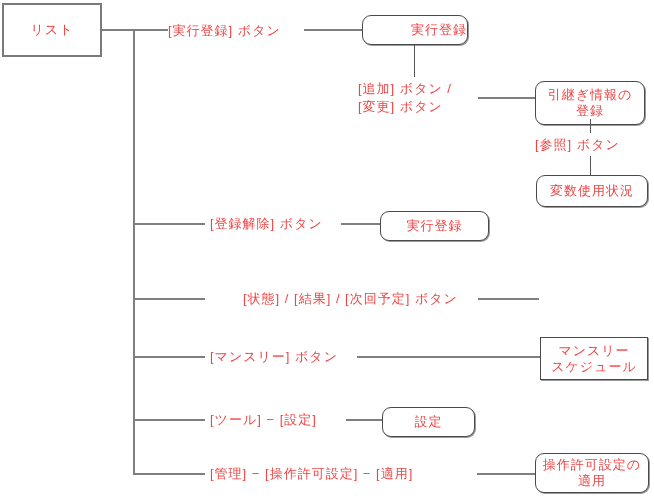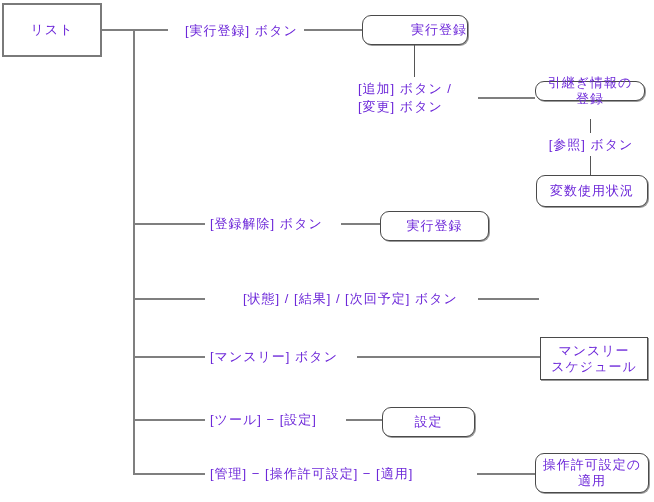--- a/index.html
+++ b/index.html
@@ -1,60 +1,60 @@
 <!DOCTYPE html>
 <html><head>
 <meta charset="utf-8">
 <style>
   html,body{margin:0;padding:0;background:#ffffff;}
   .canvas{
     position:relative;width:654px;height:502px;background:#ffffff;overflow:hidden;
     font-family:"Liberation Sans","DejaVu Sans",sans-serif;
-    font-size:13px;color:#6d28d9;
+    font-size:13px;color:#ef4444;
   }
   
   .hline{position:absolute;height:2px;background:#7f7f7f;}
   .vline{position:absolute;width:2px;background:#7f7f7f;}
   .thinv{position:absolute;width:1px;background:#555555;}
   
   .box{
     position:absolute;background:#ffffff;border:2px solid #4a4a4a;
     display:flex;align-items:center;justify-content:center;text-align:center;
     box-sizing:border-box;white-space:pre-line;line-height:16px;letter-spacing:1px;
   }
   .rounded{border-radius:9px;border-width:1.5px;box-shadow:1px 1px 0 #9a9a9a;}
   .square-root{border:2px solid #7a7a7a;border-radius:0;}
   .square{border:1.5px solid #4a4a4a;border-radius:0;box-shadow:1px 1px 0 #9a9a9a;}
   
   .lbl{position:absolute;white-space:pre-line;line-height:18px;letter-spacing:1px;}
-  .center{text-align:center;}
+  .center{text-align:left;}
 </style>
 </head>
 <body>
 
 <div class="canvas">
 
   <div class="box square-root" style="left:2px;top:3px;width:100px;height:54px;">
     <span>リスト</span>
   </div>
 
   <div class="hline" style="left:102px;top:29px;width:66px;"></div>
   <div class="vline" style="left:133px;top:29px;height:446px;"></div>
 
-  <div class="lbl" style="left:185px;top:22px;">[実行登録] ボタン</div>
+  <div class="lbl" style="left:168px;top:22px;">[実行登録] ボタン</div>
   <div class="hline" style="left:304px;top:29px;width:58px;"></div>
   <div class="box rounded" style="left:362px;top:15px;width:106px;height:30px;justify-content:flex-end;">
     <span>実行登録</span>
   </div>
 
   <div class="thinv" style="left:414px;top:45px;height:32px;"></div>
   <div class="lbl" style="left:358px;top:80px;">[追加] ボタン /
 [変更] ボタン</div>
   <div class="hline" style="left:478px;top:97px;width:57px;"></div>
-  <div class="box rounded" style="left:535px;top:81px;width:110px;height:20px;">
+  <div class="box rounded" style="left:535px;top:81px;width:110px;height:44px;">
     <span>引継ぎ情報の
 登録</span>
   </div>
 
   <div class="thinv" style="left:590px;top:119px;height:14px;"></div>
   <div class="lbl center" style="left:535px;top:136px;width:112px;">[参照] ボタン</div>
   <div class="thinv" style="left:590px;top:156px;height:19px;"></div>
   <div class="box rounded" style="left:536px;top:175px;width:112px;height:32px;">
     <span>変数使用状況</span>
   </div>

